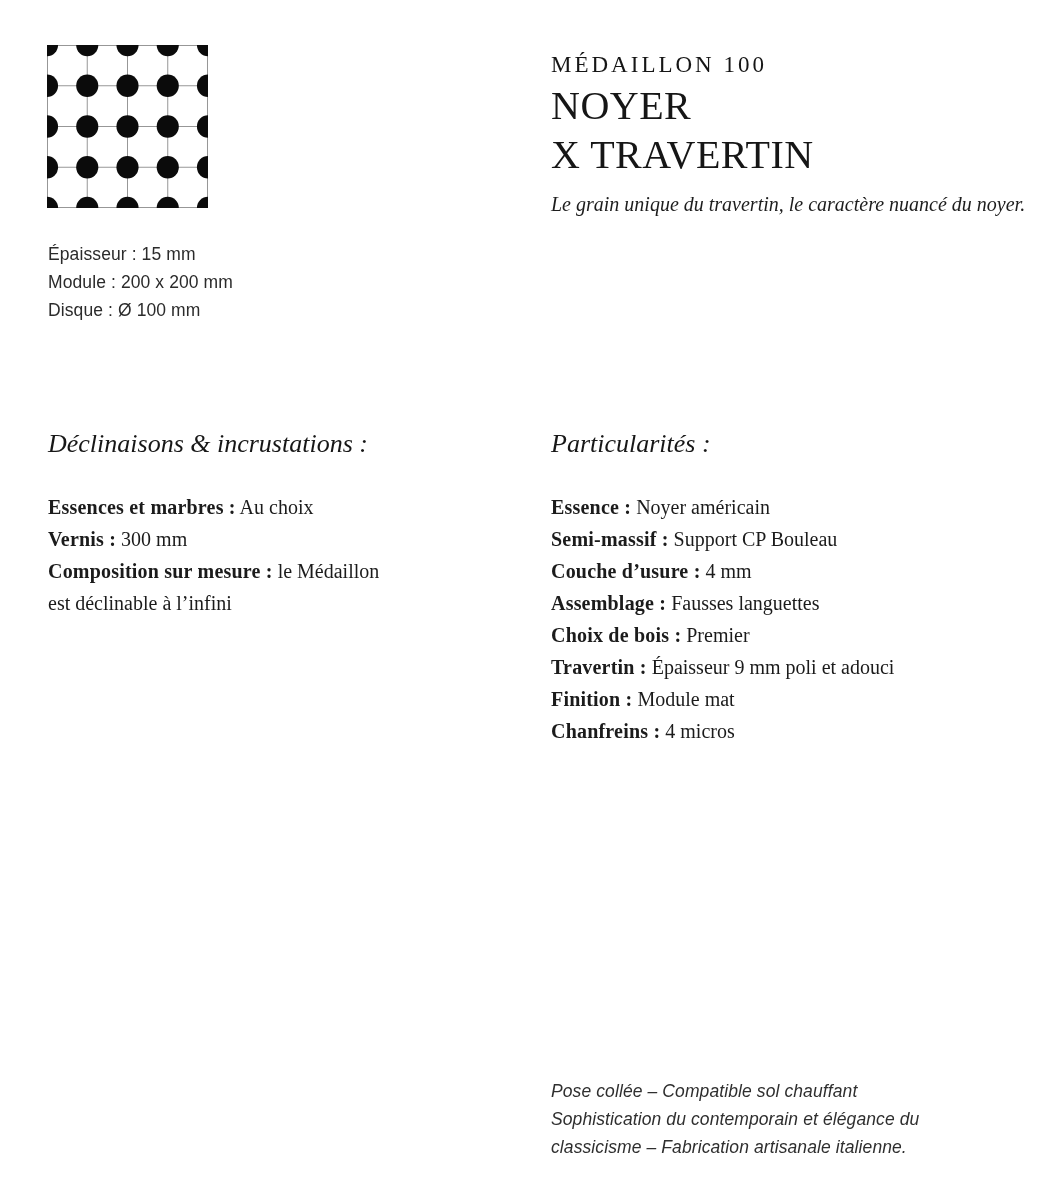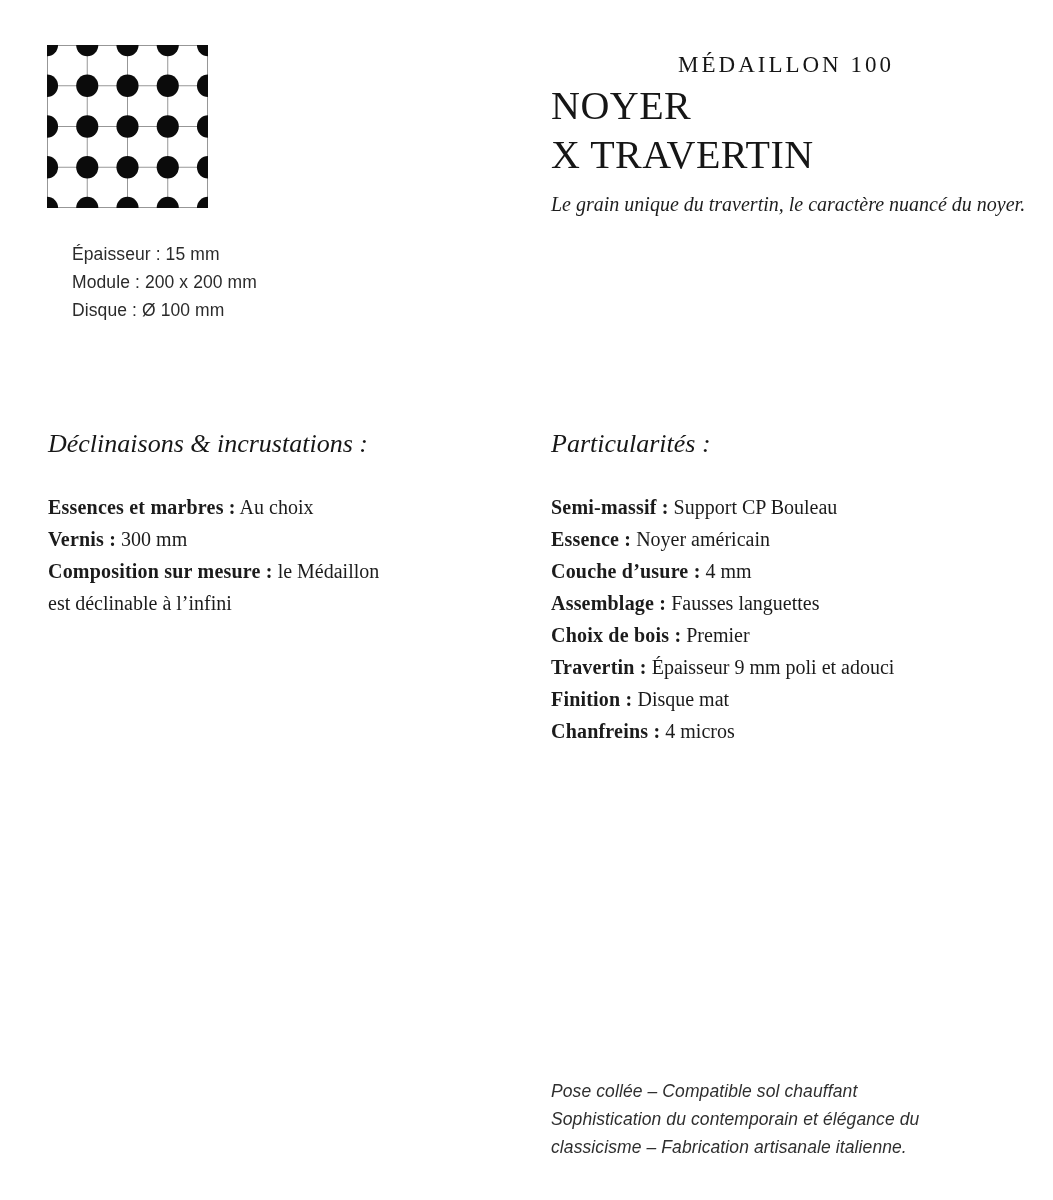--- a/index.html
+++ b/index.html
@@ -27,38 +27,36 @@
   
   .dim-specs {
     position: absolute;
     left: 48px;
     top: 240px;
     font-family: "Liberation Sans", sans-serif;
     font-size: 17.5px;
     line-height: 28px;
     color: #2b2b2b;
     letter-spacing: 0.1px;
-    margin-left: 24px;
   }
 
   
   .title-block {
     position: absolute;
     left: 551px;
     top: 51px;
     width: 470px;
     font-family: "Liberation Serif", "DejaVu Serif", serif;
     color: #161616;
   }
   .collection {
     font-size: 23px;
     letter-spacing: 3px;
     font-weight: 400;
     line-height: 28px;
-    text-align: center;
   }
   .big-title {
     margin-top: 2px;
     font-size: 40px;
     line-height: 49px;
     font-weight: 400;
     letter-spacing: 0.5px;
   }
   .tagline {
     margin-top: 13px;
@@ -183,46 +181,46 @@
       <span>300 mm</span>
     </div>
     <div class="spec-row">
       <b>Composition sur mesure :</b>
       <span>le Médaillon est déclinable à l’infini</span>
     </div>
   </div>
 
   <div class="spec-list list-right">
     <div class="spec-row">
+      <b>Essence :</b>
+      <span>Noyer américain</span>
+    </div>
+    <div class="spec-row">
       <b>Semi-massif :</b>
       <span>Support CP Bouleau</span>
     </div>
     <div class="spec-row">
-      <b>Essence :</b>
-      <span>Noyer américain</span>
-    </div>
-    <div class="spec-row">
       <b>Couche d’usure :</b>
       <span>4 mm</span>
     </div>
     <div class="spec-row">
       <b>Assemblage :</b>
       <span>Fausses languettes</span>
     </div>
     <div class="spec-row">
       <b>Choix de bois :</b>
       <span>Premier</span>
     </div>
     <div class="spec-row">
       <b>Travertin :</b>
       <span>Épaisseur 9 mm poli et adouci</span>
     </div>
     <div class="spec-row">
       <b>Finition :</b>
-      <span>Disque mat</span>
+      <span>Module mat</span>
     </div>
     <div class="spec-row">
       <b>Chanfreins :</b>
       <span>4 micros</span>
     </div>
   </div>
 
   <div class="footer-note">
     <div>Pose collée – Compatible sol chauffant</div>
     <div>Sophistication du contemporain et élégance du</div>

